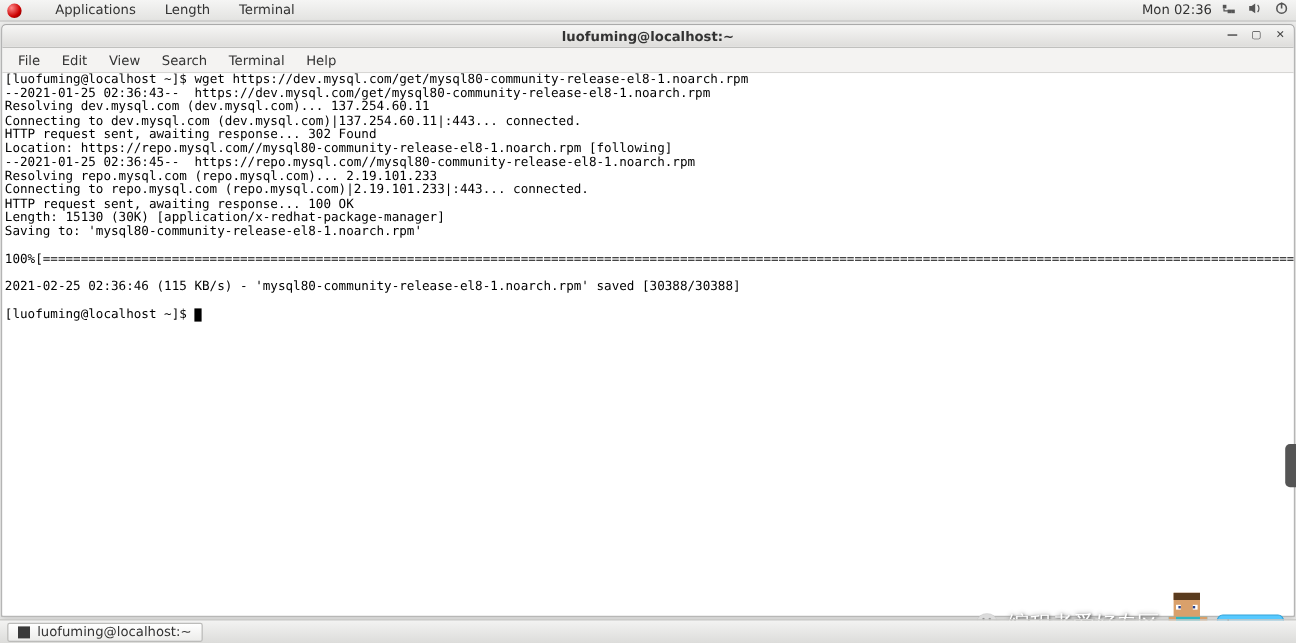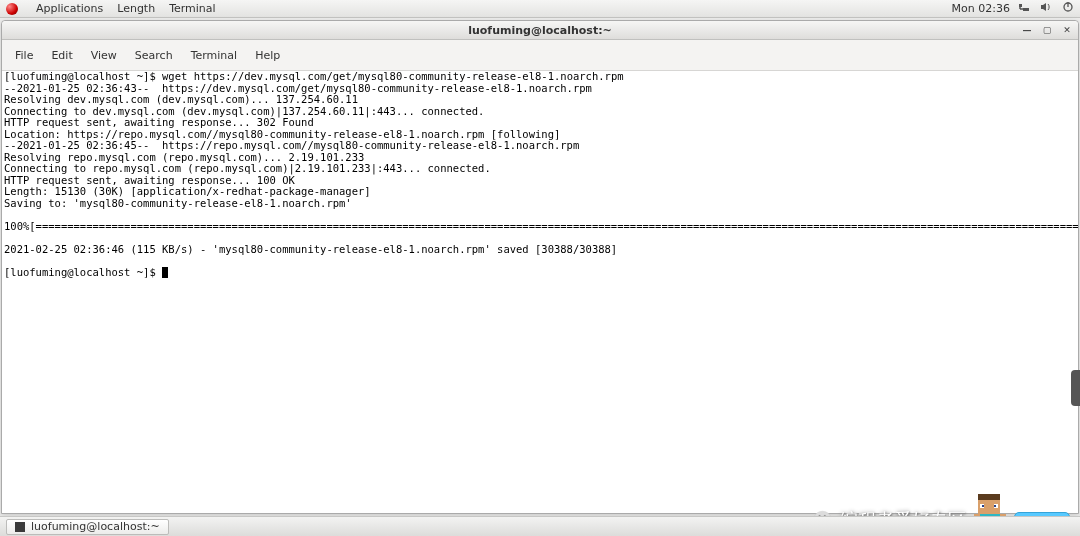--- a/index.html
+++ b/index.html
@@ -1,28 +1,28 @@
 <!DOCTYPE html>
 <html><head>
 <meta charset="utf-8">
 <style>
 * { margin:0; padding:0; box-sizing:border-box; }
 body { width:1080px; height:536px; font-family:"DejaVu Sans",sans-serif; background:#ededec; overflow:hidden; position:relative; }
 .topbar { height:18px; background:linear-gradient(#f5f5f4,#e3e3e1); border-bottom:1px solid #c4c4c2; display:flex; align-items:center; font-size:11px; color:#333; padding:0 6px; }
-.topbar .left-items { display:flex; gap:14px; align-items:center; }
+.topbar .left-items { display:flex; gap:24px; align-items:center; }
 .topbar .swirl { width:12px; height:12px; border-radius:50%; background:radial-gradient(circle at 30% 30%,#f88,#c00 60%,#600); margin-right:4px; }
 .topbar .spacer { flex:1; }
 .topbar .clock { margin-right:8px;padding-left:12px; }
 .topbar .tray { display:flex; gap:10px; align-items:center; }
 .tray svg { width:12px; height:12px; }
 .term-window { position:absolute; left:1px; top:20px; right:1px; height:494px; background:#fff; border:1px solid #aaa; border-radius:4px 4px 0 0; display:flex; flex-direction:column; box-shadow:0 2px 6px rgba(0,0,0,0.15); }
 .titlebar { height:19px; background:linear-gradient(#f6f6f5,#dedddb); border-bottom:1px solid #c0c0be; position:relative; display:flex; align-items:center; justify-content:center; font-size:11px; font-weight:bold; color:#333; border-radius:4px 4px 0 0; }
 .win-controls { position:absolute; right:4px; top:2px; display:flex; gap:6px; }
 .wc { width:14px; height:14px; display:flex; align-items:center; justify-content:center; font-size:9px; color:#444; cursor:pointer; }
-.menubar { height:31px; background:#f4f3f2; border-bottom:1px solid #d7d6d4; display:flex; align-items:center; font-size:11px; color:#333; padding-left:6px; gap:4px; }
+.menubar { height:21px; background:#f4f3f2; border-bottom:1px solid #d7d6d4; display:flex; align-items:center; font-size:11px; color:#333; padding-left:6px; gap:4px; }
 .menubar span { padding:2px 7px; cursor:pointer; }
 .terminal-body { flex:1; background:#fff; color:#000; font-family:"DejaVu Sans Mono",monospace; font-size:10.5px; line-height:11.5px; padding:0 2px; white-space:pre; overflow:hidden; position:relative; }
 .cursor { display:inline-block; width:6px; height:11px; background:#000; vertical-align:text-bottom; }
 .side-nub { position:absolute; right:0; top:370px; width:9px; height:36px; background:#555; border-radius:4px 0 0 4px; }
 .taskbar { position:absolute; left:0; bottom:0; right:0; height:20px; background:linear-gradient(#f3f3f2,#dcdcda); border-top:1px solid #c7c7c5; display:flex; align-items:center; font-size:11px; padding:0 4px; }
 .task-item { display:flex; align-items:center; gap:6px; background:linear-gradient(#fff,#ececea); border:1px solid #bcbcba; border-radius:2px; height:16px; padding:0 8px; color:#333; margin-left:2px; }
 .task-item .ticon { width:10px; height:10px; background:#3a3a3a; }
 .wm { position:absolute; right:10px; bottom:2px; display:flex; align-items:flex-end; gap:2px; }
 .wm .chat { display:flex; align-items:center; font-size:18px; color:#fff; text-shadow:0 0 4px #888,1px 1px 2px #666; }
 .wm .chat svg { width:28px; height:28px; }

